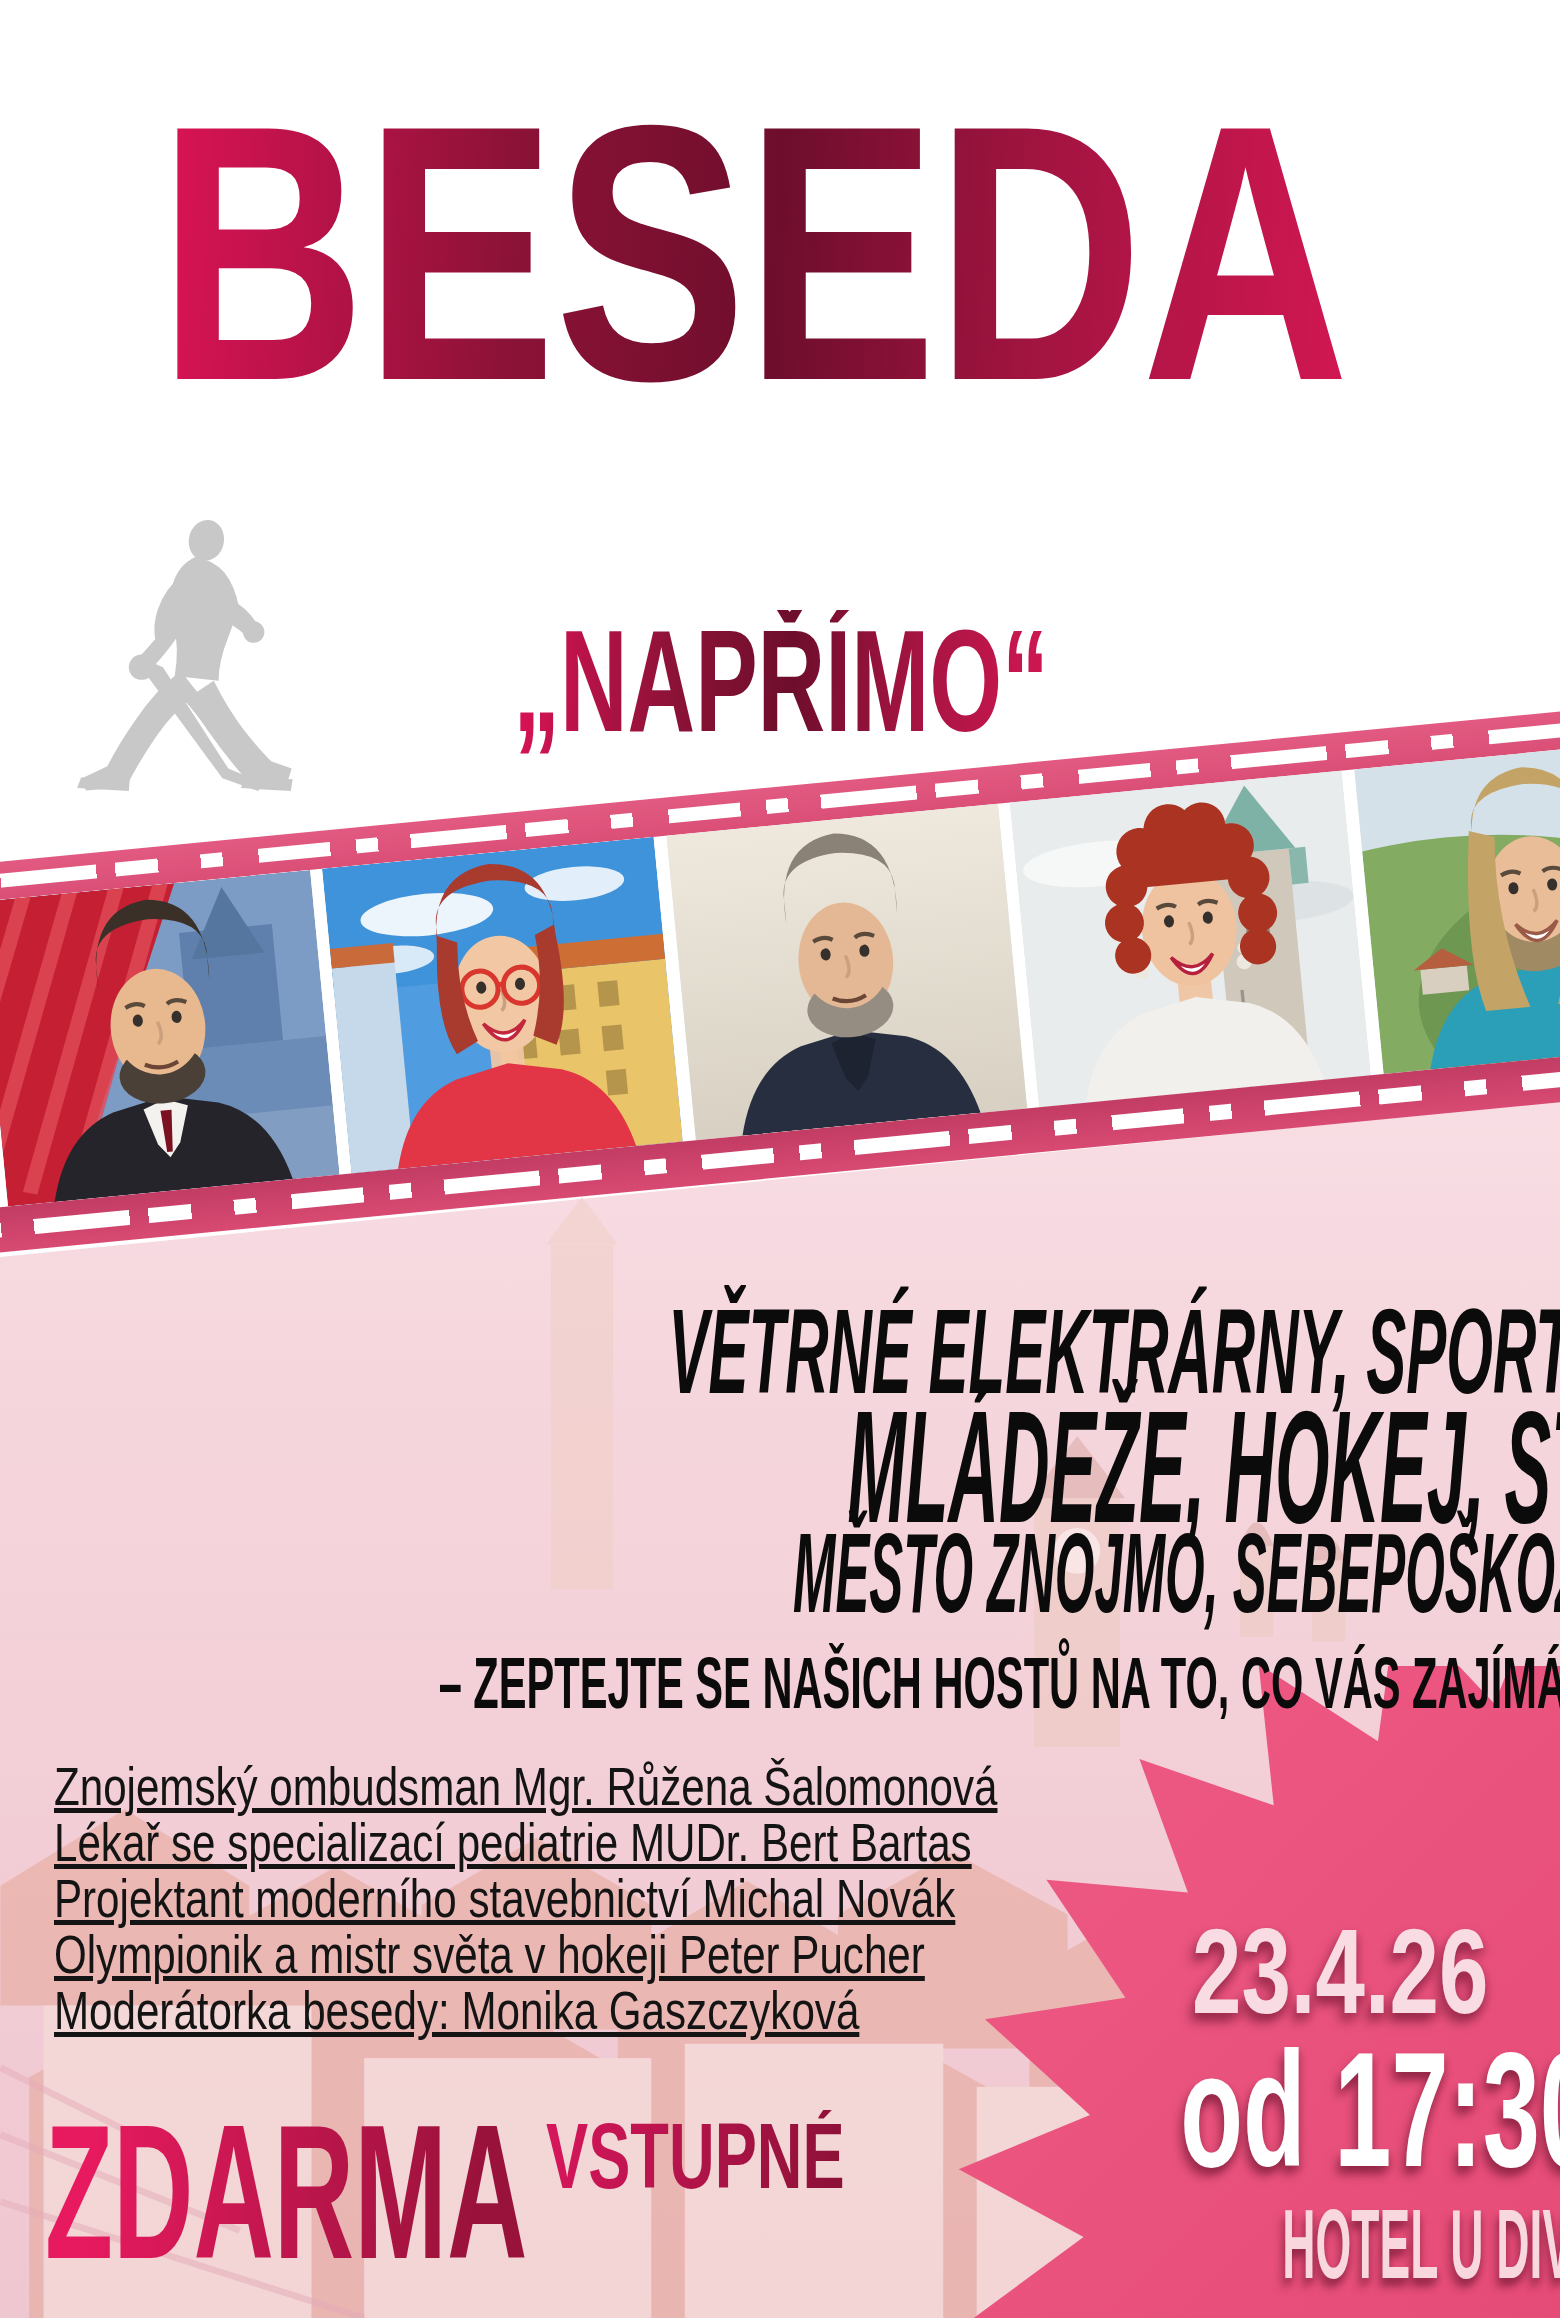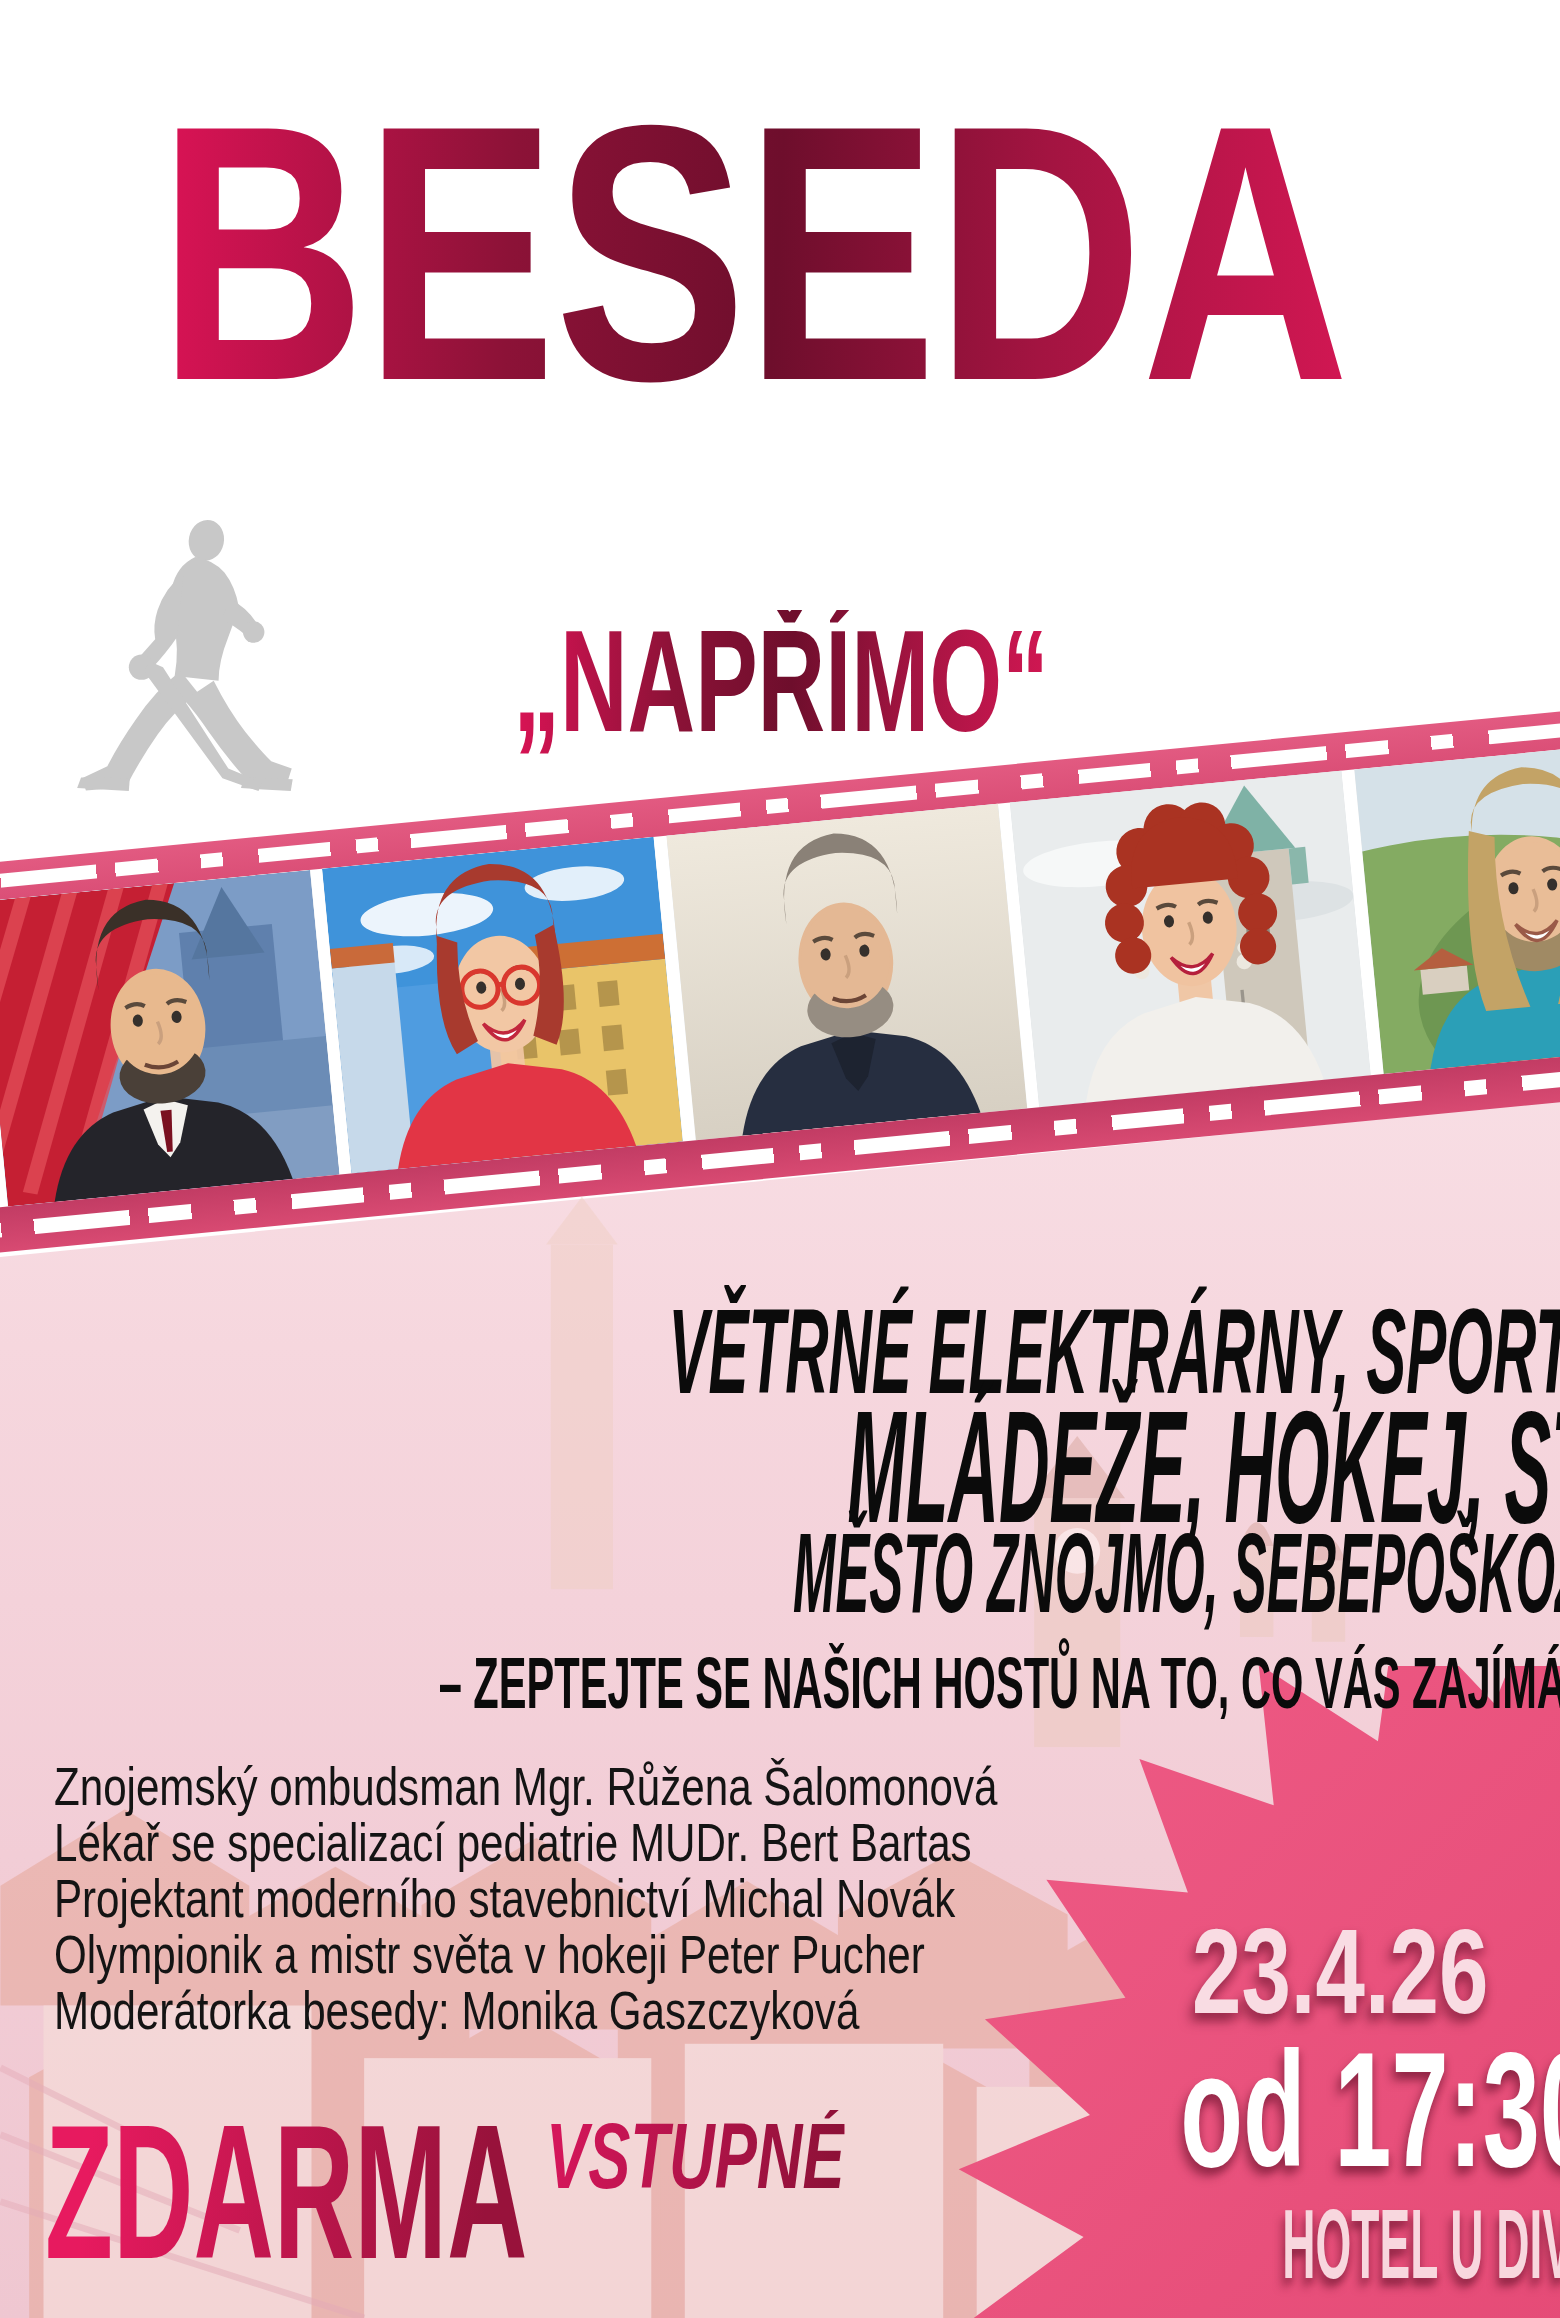--- a/index.html
+++ b/index.html
@@ -53,27 +53,27 @@
   .topics-heading{left:0;top:1200px;width:1482px;text-align:right;font-size:100px;font-weight:bold;font-style:italic;}
   .topics-heading .fit{transform:scaleX(.68);transform-origin:right top;}
   .tline{left:0;width:100%;text-align:center;font-weight:bold;font-style:italic;}
   .tline1{top:1282px;font-size:120px;}  .tline1 .fit{transform:scaleX(.50);transform-origin:center top;}
   .tline2{top:1376px;font-size:159px;}  .tline2 .fit{transform:scaleX(.44);transform-origin:center top;}
   .tline3{top:1508px;font-size:113px;}  .tline3 .fit{transform:scaleX(.45);transform-origin:center top;}
   .askline{left:0;top:1641px;width:100%;text-align:center;font-size:73px;font-weight:bold;}
   .askline .fit{transform:scaleX(.57);transform-origin:center top;}
 
   
-  .guests{left:54px;top:1758px;z-index:25;color:#141414;font-size:54px;font-weight:400;}
+  .guests{left:54px;top:1758px;z-index:25;color:#141414;font-size:54px;font-weight:400;text-decoration:underline;}
   .guest-line{line-height:56px;transform:scaleX(.78);transform-origin:left top;white-space:nowrap;}
 
   
   .zdarma{left:45px;top:2081px;z-index:25;font-size:192px;font-weight:bold;}
   .zdarma .fit{transform:scaleX(.58);transform-origin:left top;}
-  .vstupne{left:546px;top:2103px;z-index:25;font-size:93px;font-weight:bold;font-style:italic;}
+  .vstupne{left:546px;top:2103px;z-index:25;font-size:93px;font-weight:bold;}
   .vstupne .fit{transform:scaleX(.68);transform-origin:left top;}
   .skromne{left:144px;top:2176px;z-index:25;font-size:98px;font-weight:bold;}
   .skromne .fit{transform:scaleX(.57);transform-origin:left top;}
 
   
   .badge-star{left:886px;top:1666px;width:1341px;height:1341px;z-index:15;}
   .badge-text{z-index:30;text-align:center;font-weight:bold;
     text-shadow:-6.7px 8.6px 12.4px rgba(105,20,45,.50),2.9px 4.8px 9.6px rgba(105,20,45,.35);}
   .bdate{left:1101px;top:1902px;width:479px;font-size:120px;color:#f9dce3;}
   .bdate .fit{transform:scaleX(.74);transform-origin:center top;}

